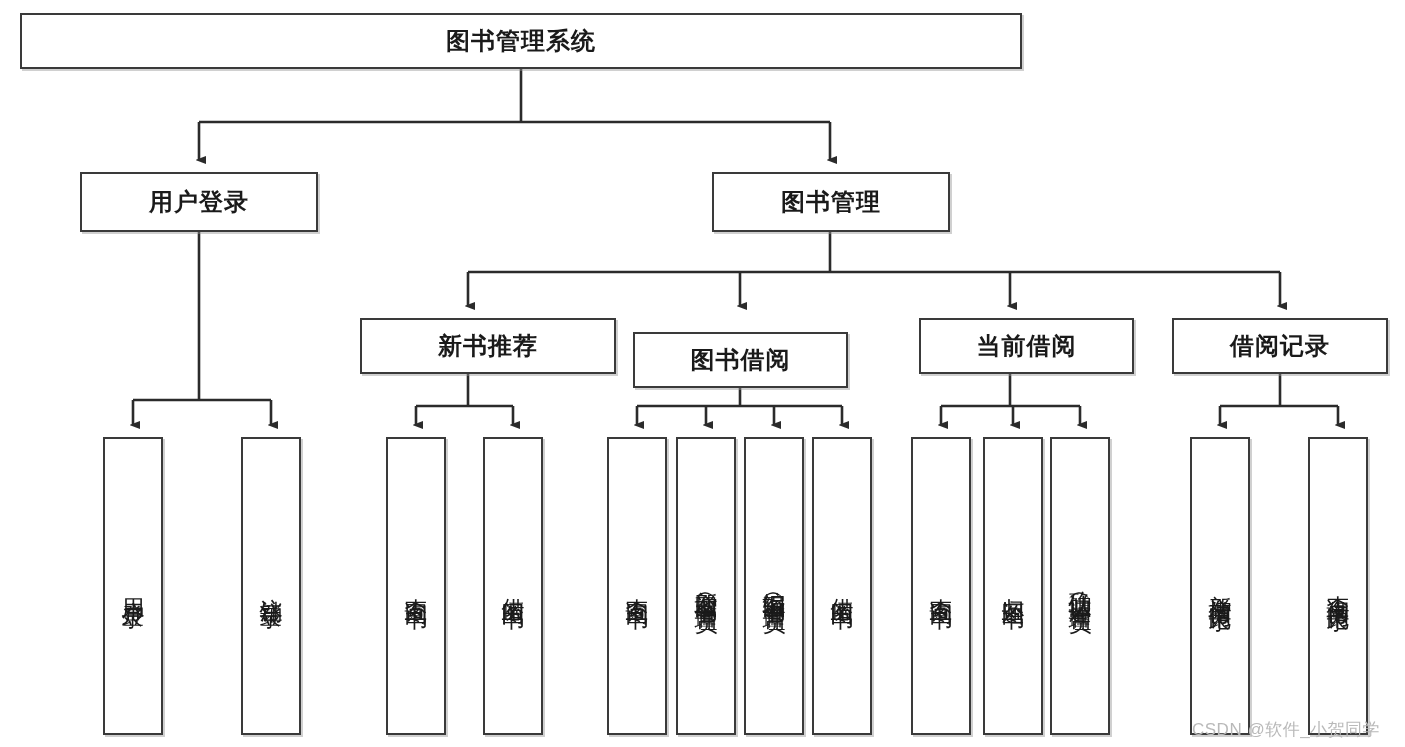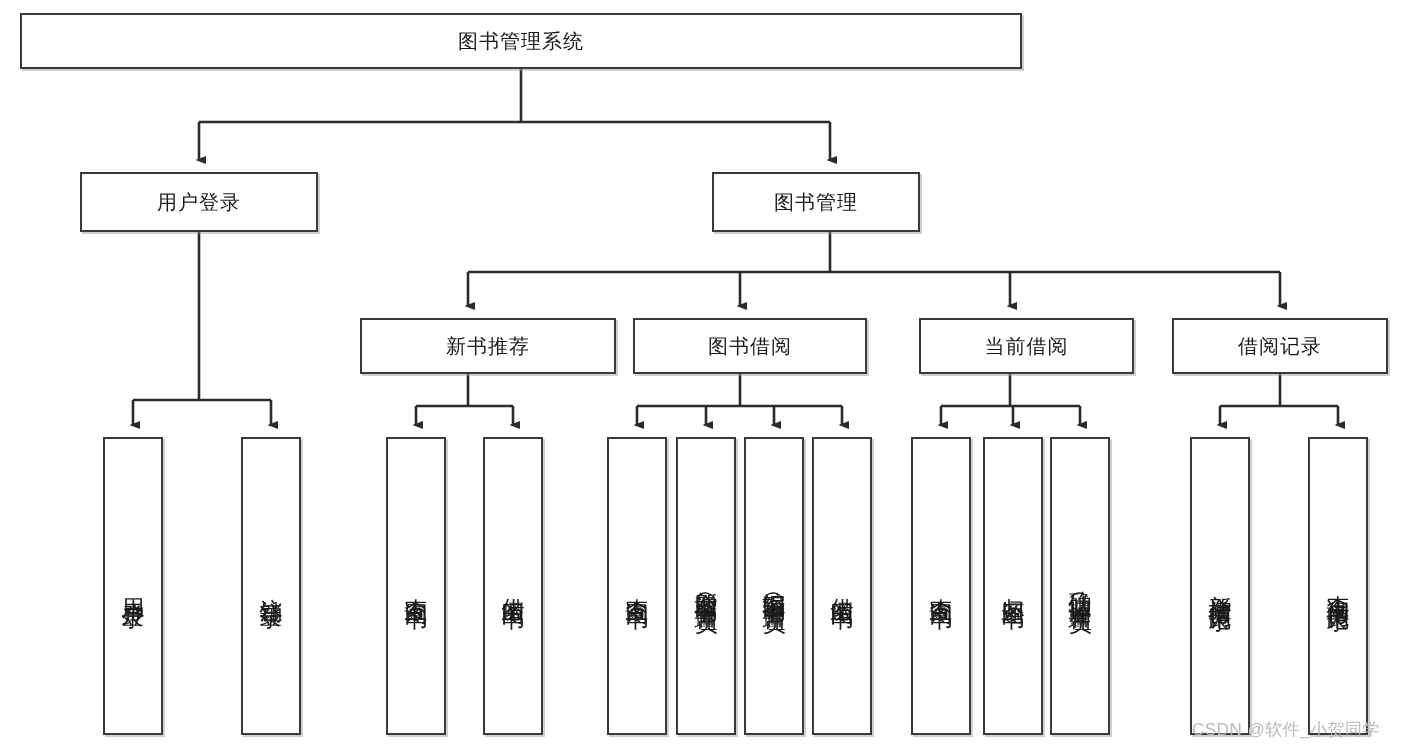--- a/index.html
+++ b/index.html
@@ -28,22 +28,23 @@
     box-sizing: border-box;
     border: 2.5px solid #3a3a3a;
     background: #ffffff;
     display: flex;
     align-items: center;
     justify-content: center;
     color: #1a1a1a;
     box-shadow: 2px 2px 0 rgba(150,150,150,0.45);
   }
   .node.horiz {
-    font-size: 20px;
+    font-size: 24px;
     letter-spacing: 1px;
+    font-weight: bold;
   }
   .node.vert {
     writing-mode: vertical-rl;
     text-orientation: upright;
     font-size: 23px;
     letter-spacing: 3px;
     line-height: 1;
     padding: 6px 0;
   }
   .node.vert .label {
@@ -115,29 +116,29 @@
   </svg>
 
   <div class="node horiz" id="node-root" style="left: 20px; top: 13px; width: 1002px; height: 56px;">
     <span class="label">图书管理系统</span>
   </div>
 
   <div id="level2-nodes">
       <div class="node horiz" style="left: 80px; top: 172px; width: 238px; height: 60px;">
         <span class="label">用户登录</span>
       </div>
-      <div class="node horiz" style="left: 712px; top: 172px; width: 208px; height: 60px;">
+      <div class="node horiz" style="left: 712px; top: 172px; width: 238px; height: 60px;">
         <span class="label">图书管理</span>
       </div>
     </div>
   <div id="level3-nodes">
       <div class="node horiz" style="left: 360px; top: 318px; width: 256px; height: 56px;">
         <span class="label">新书推荐</span>
       </div>
-      <div class="node horiz" style="left: 633px; top: 318px; width: 234px; height: 56px;">
+      <div class="node horiz" style="left: 633px; top: 332px; width: 215px; height: 56px;">
         <span class="label">图书借阅</span>
       </div>
       <div class="node horiz" style="left: 903px; top: 318px; width: 215px; height: 56px; margin-left: 16px;">
         <span class="label">当前借阅</span>
       </div>
       <div class="node horiz" style="left: 1172px; top: 318px; width: 216px; height: 56px;">
         <span class="label">借阅记录</span>
       </div>
     </div>
   <div id="leaf-nodes">

